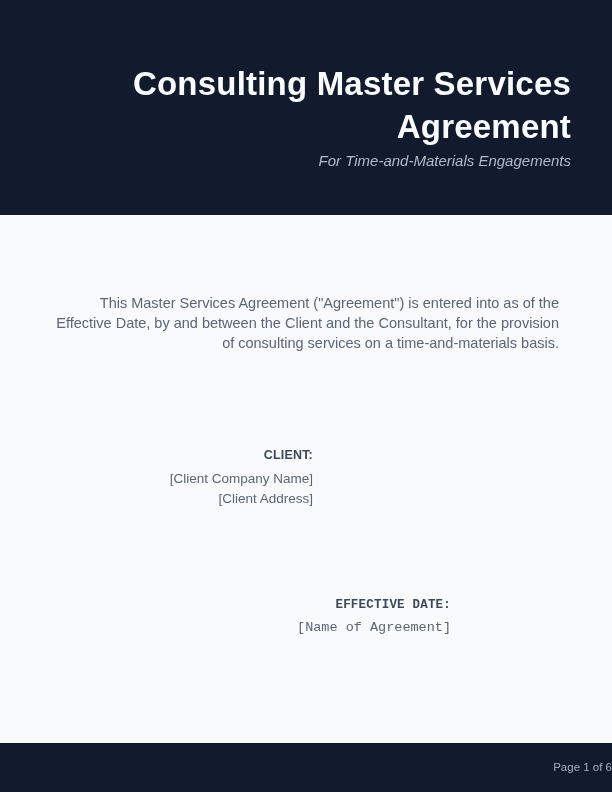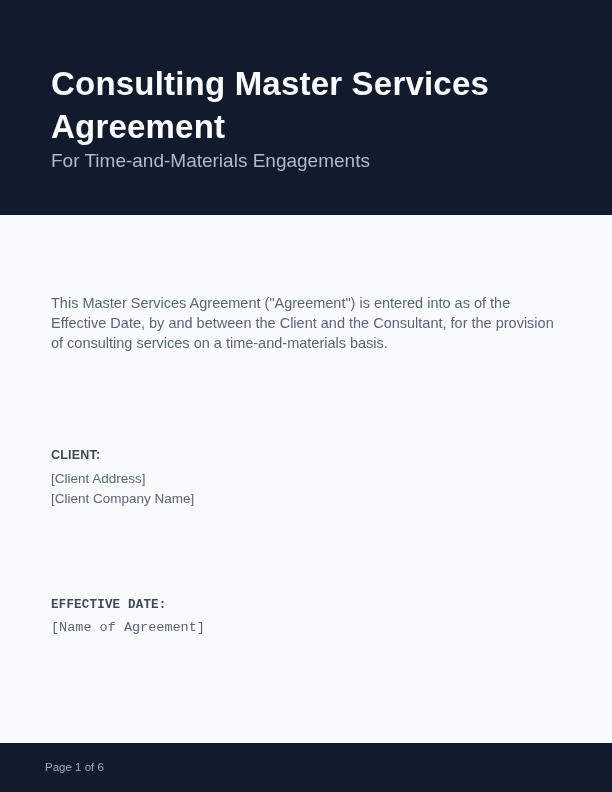--- a/index.html
+++ b/index.html
@@ -4,21 +4,21 @@
 <style>
   :root{
     --header-bg:#111b2d;
     --body-bg:#f8fafc;
     --title-color:#fbfcfd;
     --subtitle-color:#b2bac7;
     --text-color:#5b6577;
     --label-color:#3d4859;
     --footer-text:#a6aebc;
   }
-  *{margin:0;padding:0;box-sizing:border-box;}
+  *{margin:0;padding:0;box-sizing:border-box;text-align:right;}
   html,body{background:#ffffff;}
   body{font-family:"Liberation Sans", sans-serif;}
   .page{
     position:relative;
     width:612px;
     height:792px;
     background:var(--body-bg);
     overflow:hidden;
   }
   .header{
@@ -36,24 +36,25 @@
     line-height:43px;
     font-weight:700;
     color:var(--title-color);
     letter-spacing:0.2px;
   }
   .subtitle{
     position:absolute;
     left:51px;
     top:151px;
     width:520px;
-    font-size:19px;
+    font-size:15px;
     line-height:19px;
     font-weight:400;
     color:var(--subtitle-color);
+    font-style:italic;
   }
   .intro{
     position:absolute;
     left:51px;
     top:293px;
     width:508px;
     font-size:14.5px;
     line-height:20px;
     color:var(--text-color);
   }
@@ -107,22 +108,22 @@
 
   <h1 class="title">Consulting Master Services Agreement</h1>
 
   <div class="subtitle">For Time-and-Materials Engagements</div>
 
   <p class="intro">This Master Services Agreement ("Agreement") is entered into as of the Effective Date, by and between the Client and the Consultant, for the provision of consulting services on a time-and-materials basis.</p>
 
   <div class="parties">
     <div class="party">
       <div class="party-label">CLIENT:</div>
+      <div class="party-line">[Client Company Name]</div>
       <div class="party-line">[Client Address]</div>
-      <div class="party-line">[Client Company Name]</div>
     </div>
   </div>
 
   <div class="effective">
     <div class="party-label">EFFECTIVE DATE:</div>
     <div class="party-line">[Name of Agreement]</div>
   </div>
 
   <div class="footer">
     <span class="footer-text">Page 1 of 6</span>

